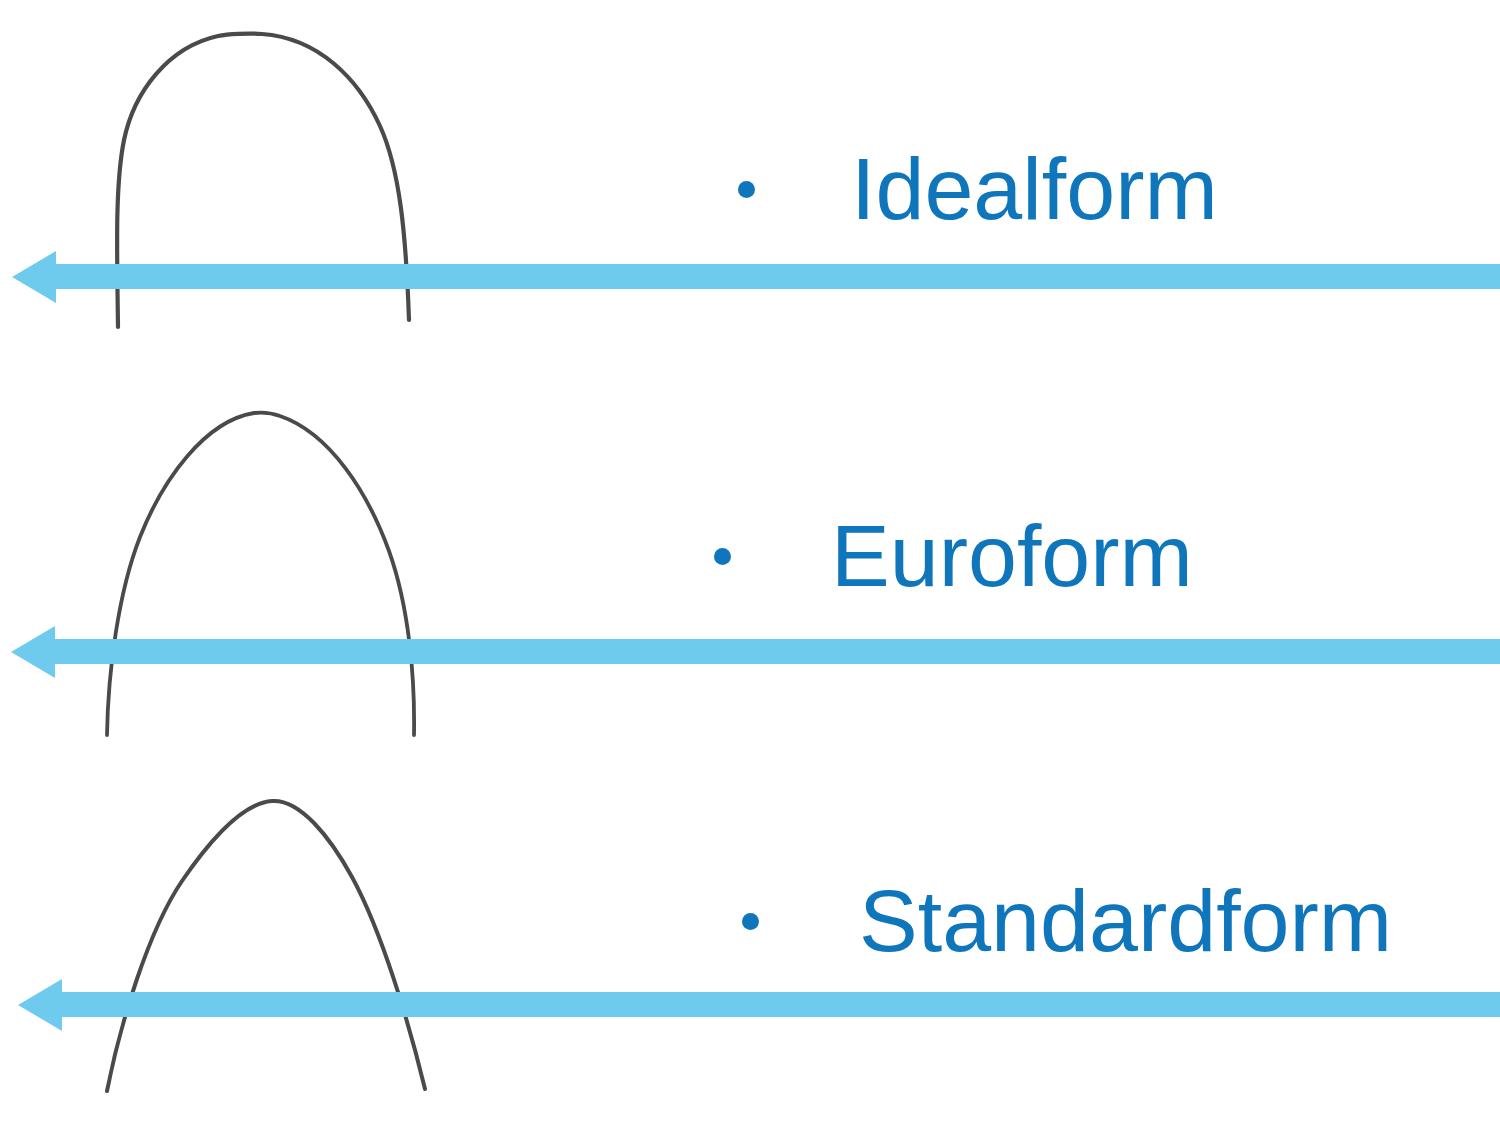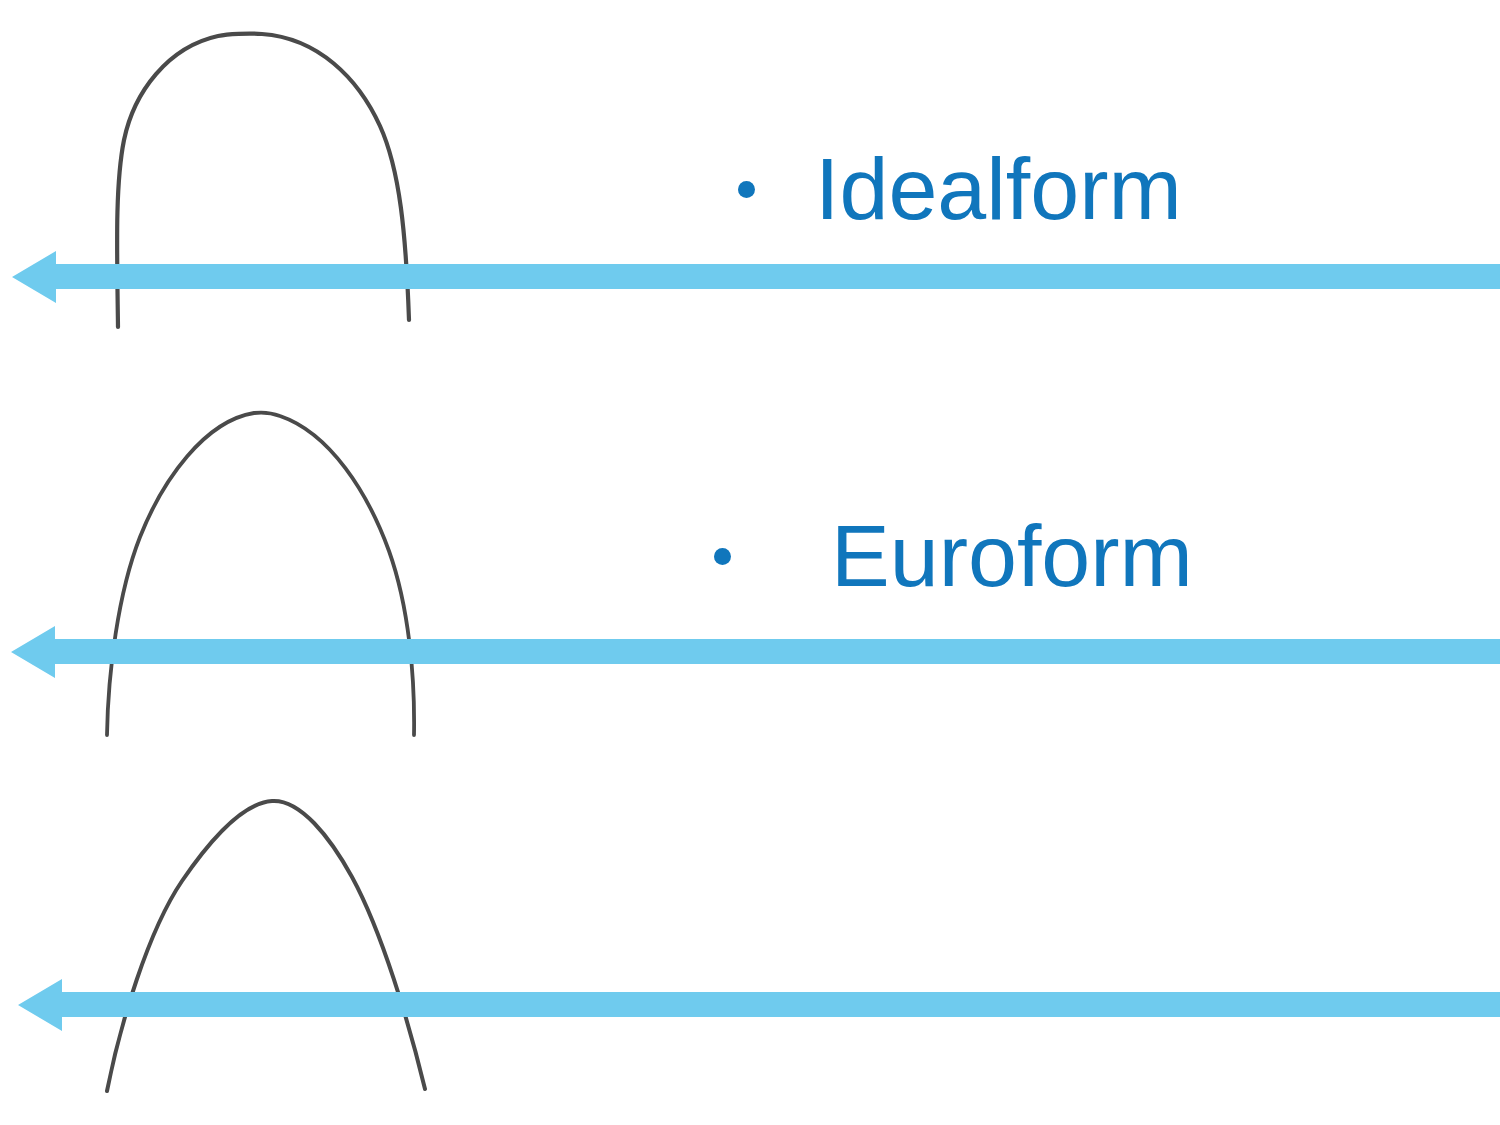--- a/index.html
+++ b/index.html
@@ -53,21 +53,21 @@
   }
   .bullet-label {
     color: #1076bc;
     font-size: 88px;
     line-height: 1;
     font-weight: 400;
     white-space: nowrap;
   }
 
   #row-ideal     { left: 738px; top: 145px; }
-  #row-ideal    .bullet-label { margin-left: 60px; }
+  #row-ideal    .bullet-label { margin-left: 96px; }
   #row-euro      { left: 714px; top: 512px; }
   #row-euro     .bullet-label { margin-left: 100px; }
   #row-standard  { left: 742px; top: 877px; }
   #row-standard .bullet-label { margin-left: 100px; }
 
   
   .arrow {
     position: absolute;
     left: 0;
   }
@@ -130,20 +130,24 @@
   <div class="arch-figure" id="arch-standard">
     <svg width="520" height="340" viewBox="0 0 520 340" aria-hidden="true">
       <path class="arch-path" stroke-width="4.0" d="M107,316
                C120,250 148,156 182,106
                C208,68 242,28 272,26
                C300,24 330,62 352,102
                C382,157 409,248 425,314"></path>
     </svg>
   </div>
 
+  <div class="bullet-row" id="row-standard">
+    <span class="bullet-dot"></span>
+    <span class="bullet-label">Standardform</span>
+  </div>
 
   <div class="arrow" id="arrow-standard">
     <svg width="1500" height="58" viewBox="0 0 1500 58" aria-hidden="true">
       <path class="arrow-shape" d="M18,29 L62,3 L62,16 L1500,16 L1500,41 L62,41 L62,55 Z"></path>
     </svg>
   </div>
 
 </div>
 
 </body></html>

